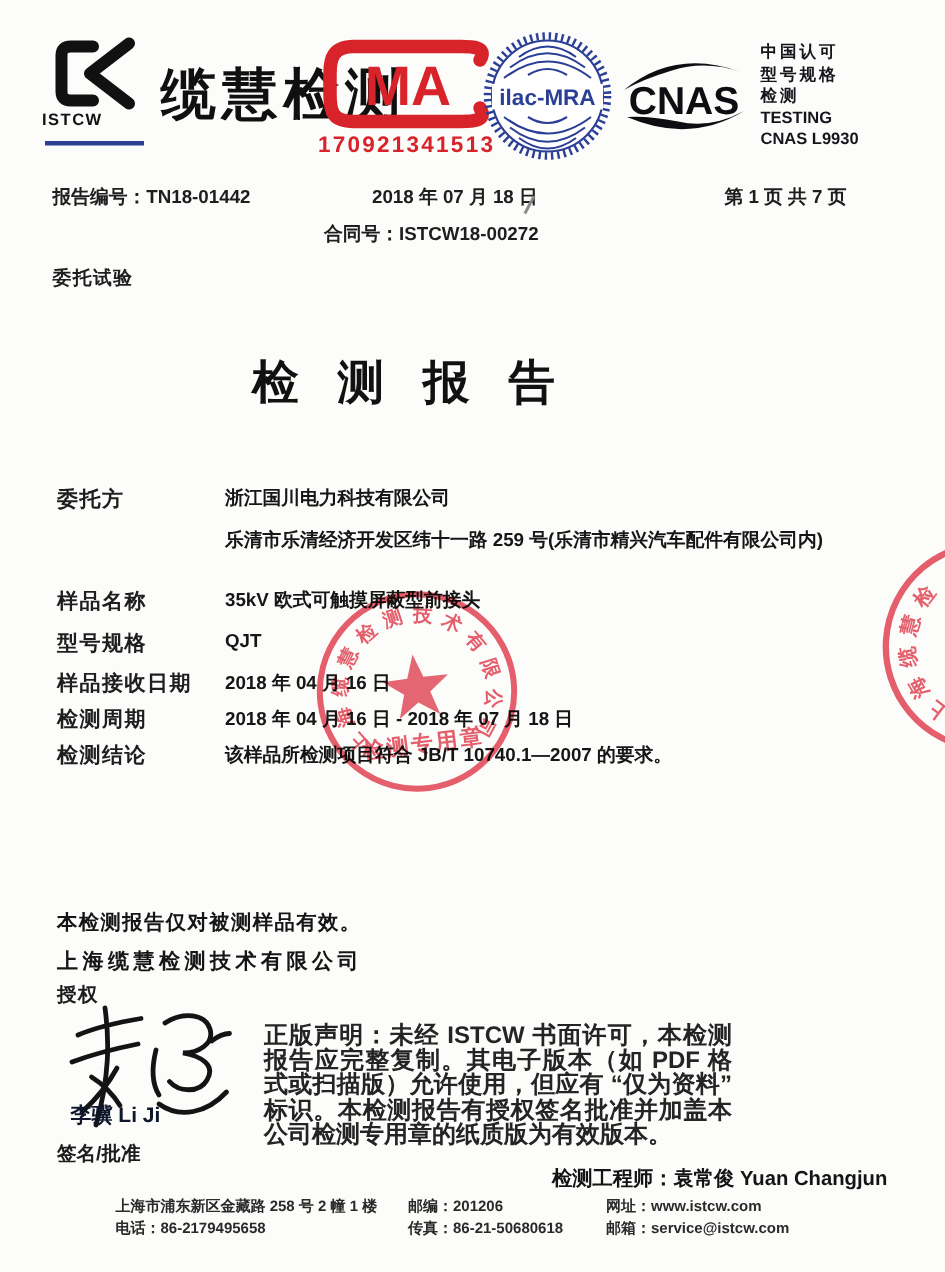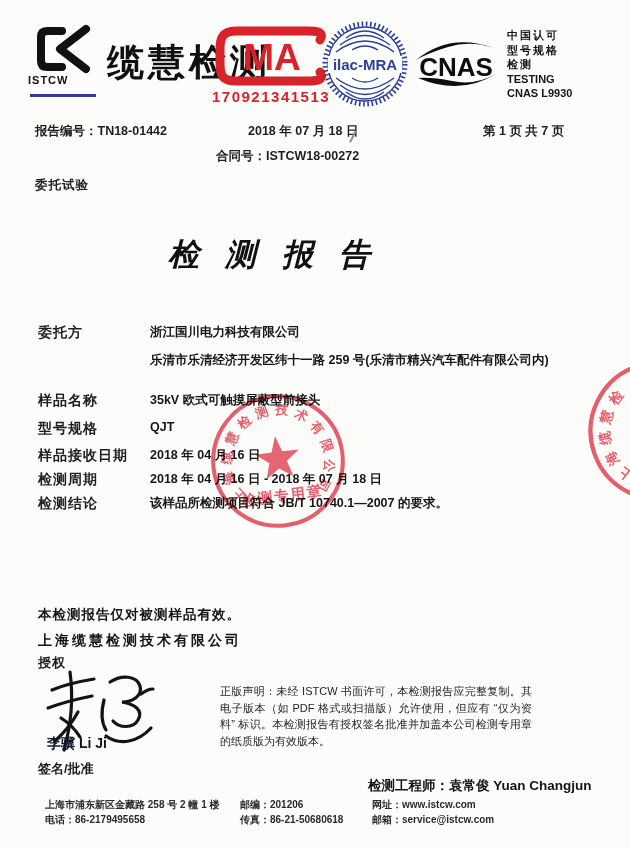--- a/index.html
+++ b/index.html
@@ -4,25 +4,25 @@
 <style>
   html,body{margin:0;padding:0;background:#e9e9e9;}
   .page{position:relative;width:630px;height:848px;background:#fcfcfa;overflow:hidden;
         font-family:"Liberation Sans","DejaVu Sans",sans-serif;color:#222;}
   .abs{position:absolute;}
   .b{font-weight:700;}
   :root{--red:#d9232a;--blue:#2b3f96;--stamp:#e23b4d;--ink:#1b1b1b;}
   .meta{font-size:12.5px;font-weight:700;color:#1e1e1e;}
   .lbl{font-size:14px;font-weight:700;color:#1e1e1e;letter-spacing:1px;}
   .val{font-size:12.5px;font-weight:700;color:#161616;}
-  .title{font-size:31px;font-weight:700;color:#111;letter-spacing:26px;font-style:italic;}
+  .title{font-size:31px;font-weight:700;color:#111;letter-spacing:26px;}
   .accr{font-size:11px;font-weight:700;line-height:14.5px;color:#15151c;}
   .accr .cn{letter-spacing:2px;}
-  .foot{font-size:10px;font-weight:700;color:#2a2a2a;line-height:15px;}
-  .disc{font-size:11px;line-height:16.5px;color:#242424;font-weight:400;text-align:justify;margin-left:44px;}
+  .foot{font-size:10px;font-weight:700;color:#2a2a2a;line-height:15px;margin-left:32px;}
+  .disc{font-size:16px;line-height:16.5px;color:#242424;font-weight:700;text-align:justify;}
   .stamp{mix-blend-mode:multiply;opacity:.82;}
   .seal-char{font-size:14.5px;font-weight:700;fill:var(--stamp);}
   .artifact{background:#8a8a8a;}
 </style>
 </head>
 <body>
 
 <div class="page">
 
   <svg class="abs" style="left:32px;top:24px;width:64px;height:50px" viewBox="0 0 64 50">

